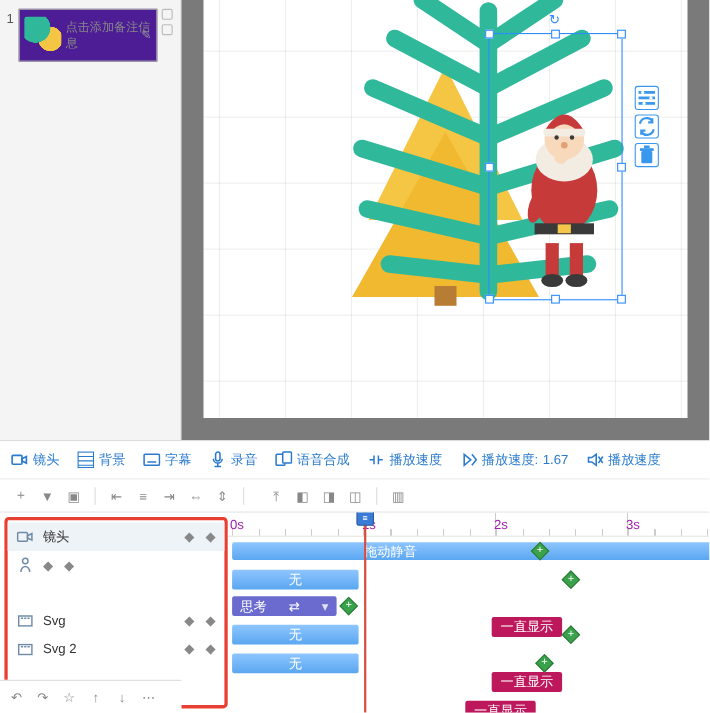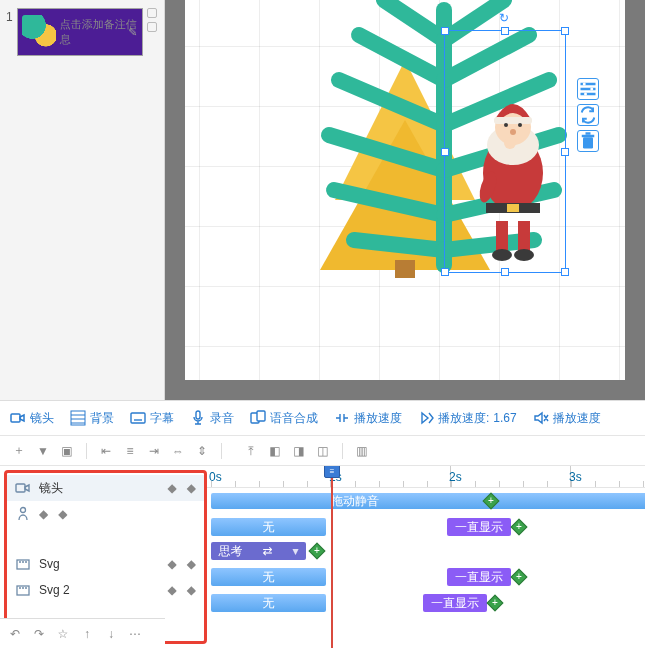--- a/index.html
+++ b/index.html
@@ -56,31 +56,31 @@
   .timeline { display:flex; height:182px; }
   .tracks-left { width:203px; border:3px solid #e93f33; border-radius:4px; margin:4px 0 4px 4px; padding-top:2px; background:#fff; }
   .track-row { height:26px; display:flex; align-items:center; padding:0 8px; gap:8px; }
   .track-row.camera { background:#eef3f8; }
   .track-icon { width:16px; height:16px; display:flex; align-items:center; justify-content:center; color:#6f8ba8; }
   .track-name { flex:1; color:#333; }
   .track-dots { display:flex; gap:10px; color:#888; font-size:8px; }
   
   .tracks-right { flex:1; position:relative; overflow:hidden; }
   .ruler { height:22px; position:relative; border-bottom:1px solid #e5e5e5; }
-  .ruler-tick { position:absolute; top:4px; color:#0369a1; }
+  .ruler-tick { position:absolute; top:4px; color:#a21caf; }
   .ruler-lines { position:absolute; inset:0; background-image: repeating-linear-gradient(to right, transparent 0, transparent 119px, #ccc 119px, #ccc 120px); background-position: 4px 0; }
   .ruler-minor { position:absolute; bottom:0; left:4px; right:0; height:6px; background-image: repeating-linear-gradient(to right, #ccc 0, #ccc 1px, transparent 1px, transparent 24px); }
   .playhead { position:absolute; left:124px; top:0; bottom:0; width:2px; background:#d94a3e; z-index:5; }
   .playhead-handle { position:absolute; left:-7px; top:-2px; width:16px; height:14px; background:#3a7bd5; border:1px solid #2a5ba5; border-radius:2px; color:#fff; font-size:8px; display:flex; align-items:center; justify-content:center; }
   
   .lane { height:26px; position:relative; }
   .clip { position:absolute; top:4px; height:18px; border-radius:2px; display:flex; align-items:center; justify-content:center; color:#fff; font-size:11px; }
   .clip-blue { background:linear-gradient(#8ec5ff,#5aa7f0); }
   .clip-purple { background:#6b6bcf; color:#fff; gap:20px; }
-  .clip-cyan { background:#8b5cf6; }
+  .clip-cyan { background:#be185d;margin-top:43px; }
   .key-dia { position:absolute; top:7px; width:12px; height:12px; background:#3aa24b; transform:rotate(45deg); border:1px solid #2d7a3a; display:flex; align-items:center; justify-content:center; }
   .key-dia span { transform:rotate(-45deg); color:#fff; font-size:10px; line-height:1; }
   
 </style>
 </head>
 <body>
 
 <div class="top">
   <div class="slide-panel">
     <div class="slide-item">

